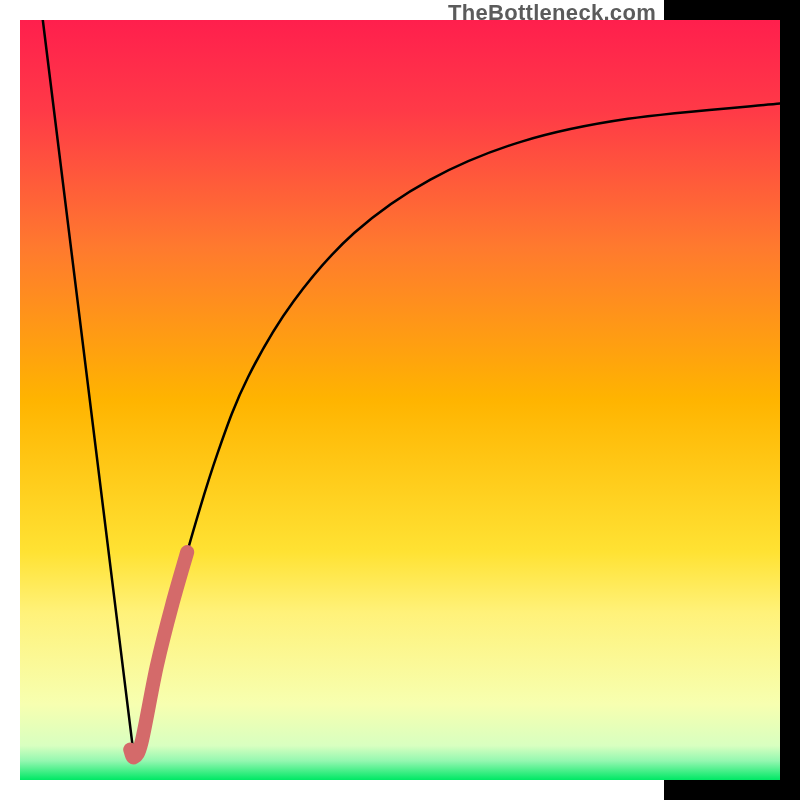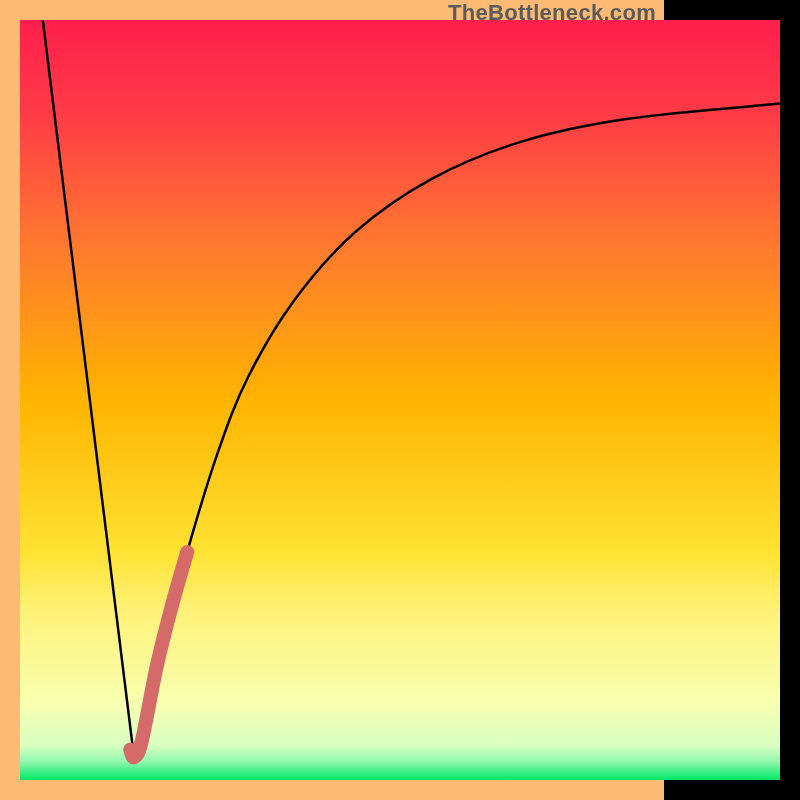--- a/index.html
+++ b/index.html
@@ -8,21 +8,21 @@
     width: 800px;
     height: 800px;
     overflow: hidden;
     background: #000;
     font-family: Arial, Helvetica, sans-serif;
   }
   .frame {
     position: relative;
     width: 664px;
     height: 800px;
-    background: #fdba74;
+    background: #ffffff;
     text-align: center;
   }
   .plot {
     position: absolute;
     left: 20px;
     top: 20px;
     width: 760px;
     height: 760px;
     overflow: hidden;
   }

